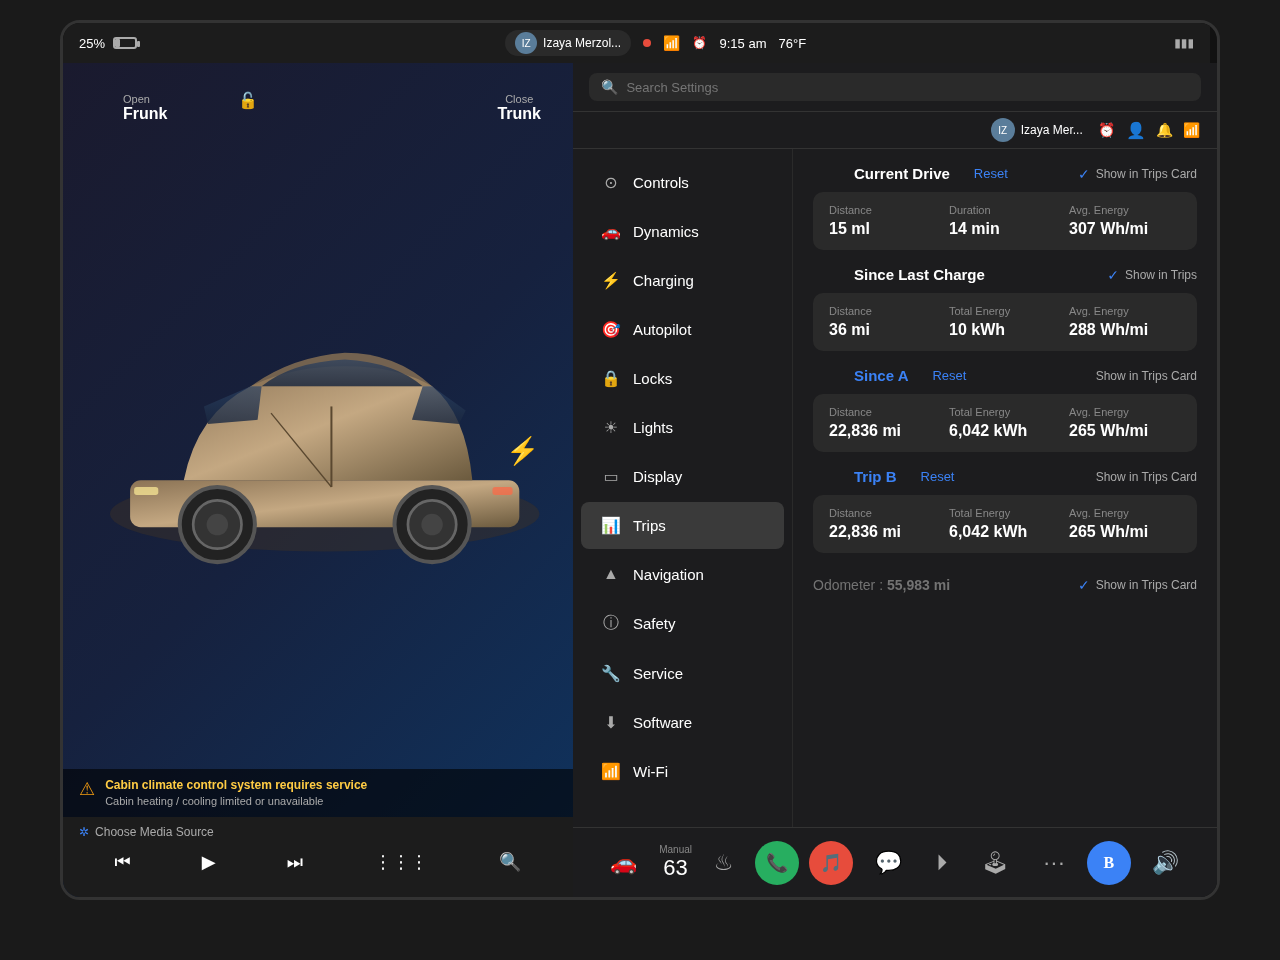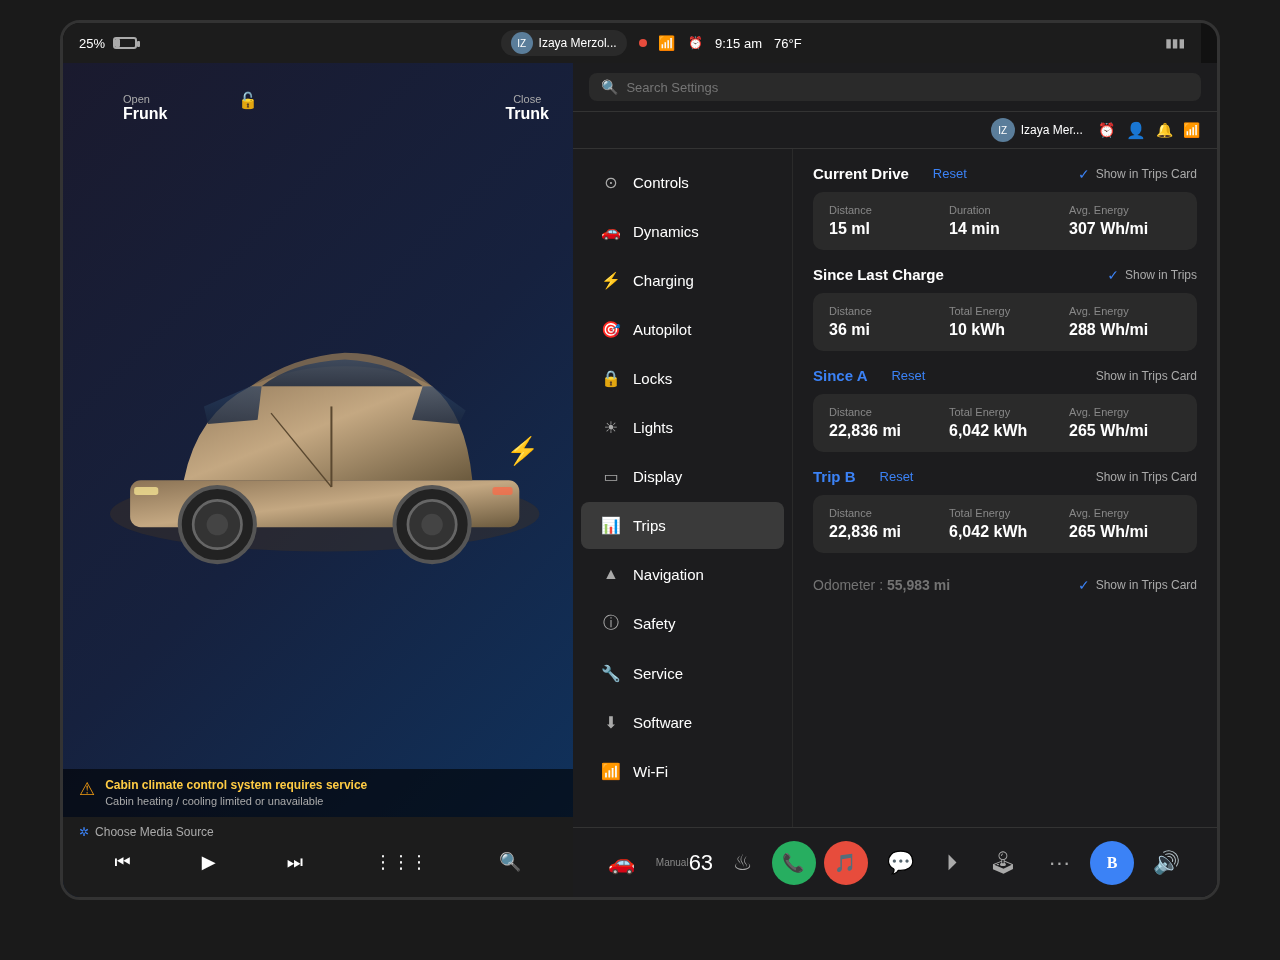--- a/index.html
+++ b/index.html
@@ -23,21 +23,21 @@
       border-radius: 20px;
       overflow: hidden;
       border: 3px solid #333;
     }
 
     
     .status-bar {
       position: absolute;
       top: 0;
       left: 0;
-      right: 16px;
+      right: 7px;
       height: 40px;
       background: #1c1c1c;
       display: flex;
       align-items: center;
       justify-content: space-between;
       padding: 0 16px;
       z-index: 100;
     }
     .status-bar-left {
       display: flex;
@@ -130,21 +130,21 @@
       color: #aaa;
     }
     .frunk-label .main {
       font-size: 16px;
       font-weight: 600;
       color: #fff;
     }
     .trunk-label {
       position: absolute;
       top: 30px;
-      right: 24px;
+      right: 32px;
       color: #fff;
       font-size: 13px;
       text-align: center;
     }
     .trunk-label .action {
       font-size: 11px;
       color: #aaa;
     }
     .trunk-label .main {
       font-size: 16px;
@@ -347,20 +347,21 @@
     .section-header {
       display: flex;
       align-items: center;
       justify-content: space-between;
       margin-bottom: 10px;
     }
     .section-title {
       color: #fff;
       font-size: 15px;
       font-weight: 600;
+      margin-left: 41px;
     }
     .reset-btn {
       color: #3b82f6;
       font-size: 13px;
       cursor: pointer;
       padding-left: 16px;
     }
     .show-trips {
       display: flex;
       align-items: center;
@@ -409,21 +410,21 @@
       font-size: 10px;
       cursor: pointer;
       padding: 6px 12px;
     }
     .taskbar-icon {
       font-size: 22px;
       color: #aaa;
     }
     .temp-display {
       display: flex;
-      flex-direction: row;
+      flex-direction: column;
       align-items: center;
       color: #fff;
     }
     .temp-label { font-size: 10px; color: #888; }
     .temp-value { font-size: 22px; font-weight: 300; }
 
     .taskbar-btn-round {
       width: 44px;
       height: 44px;
       border-radius: 50%;

